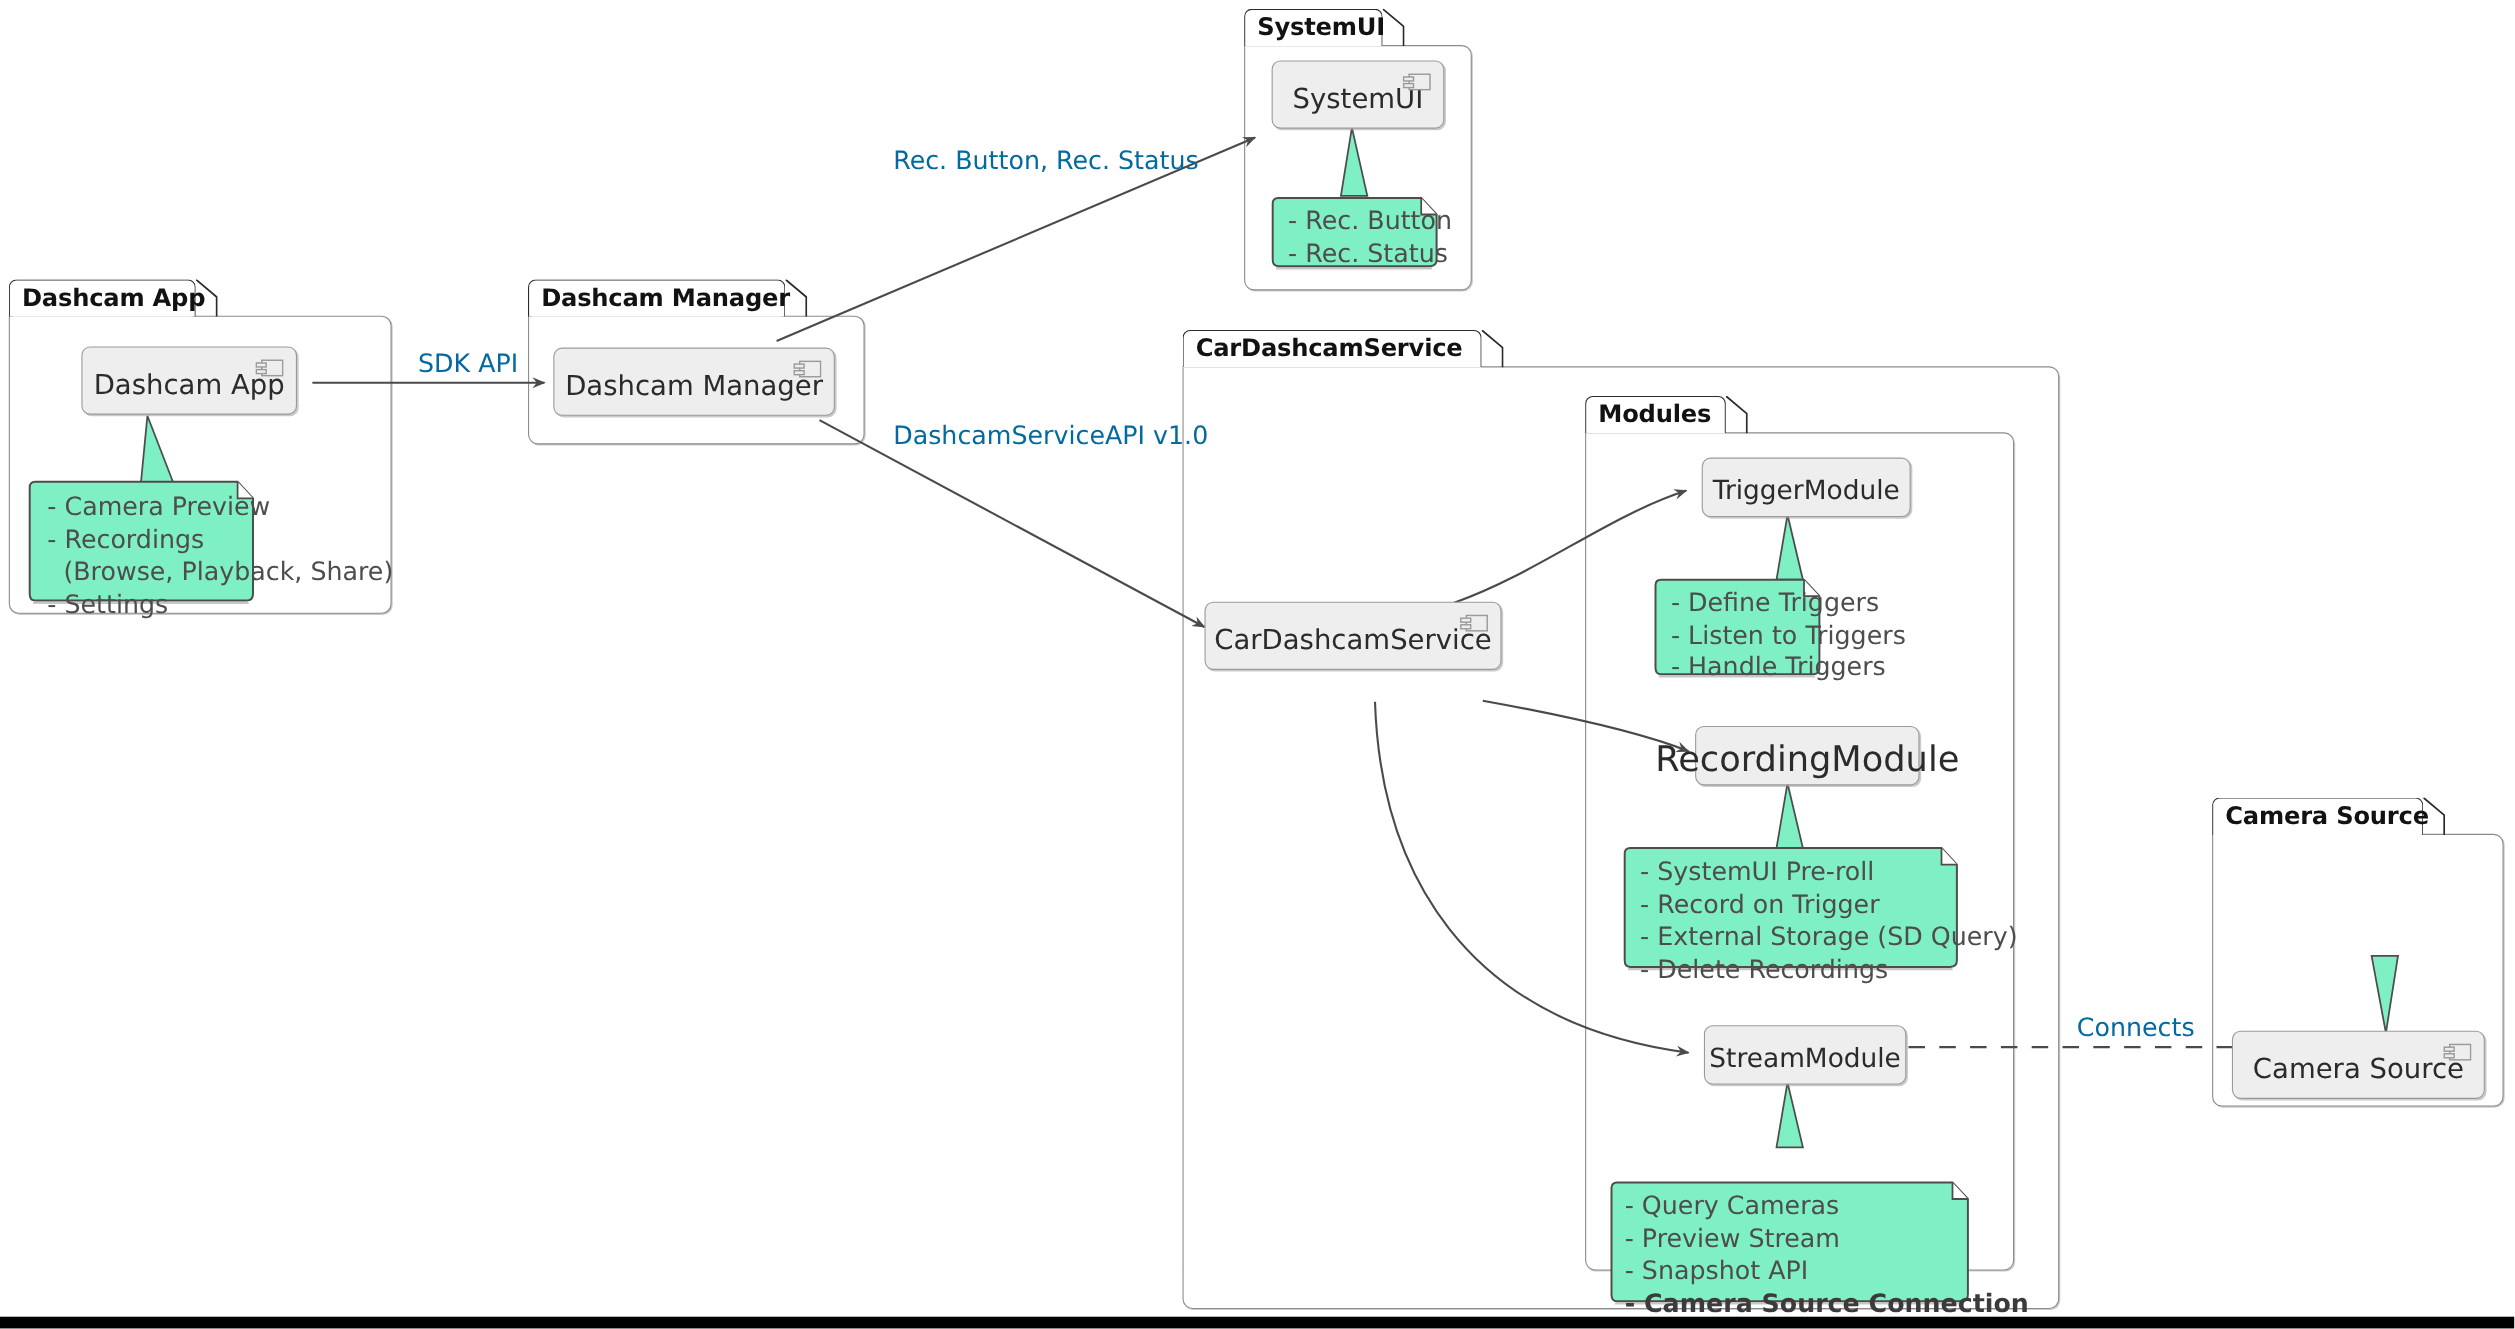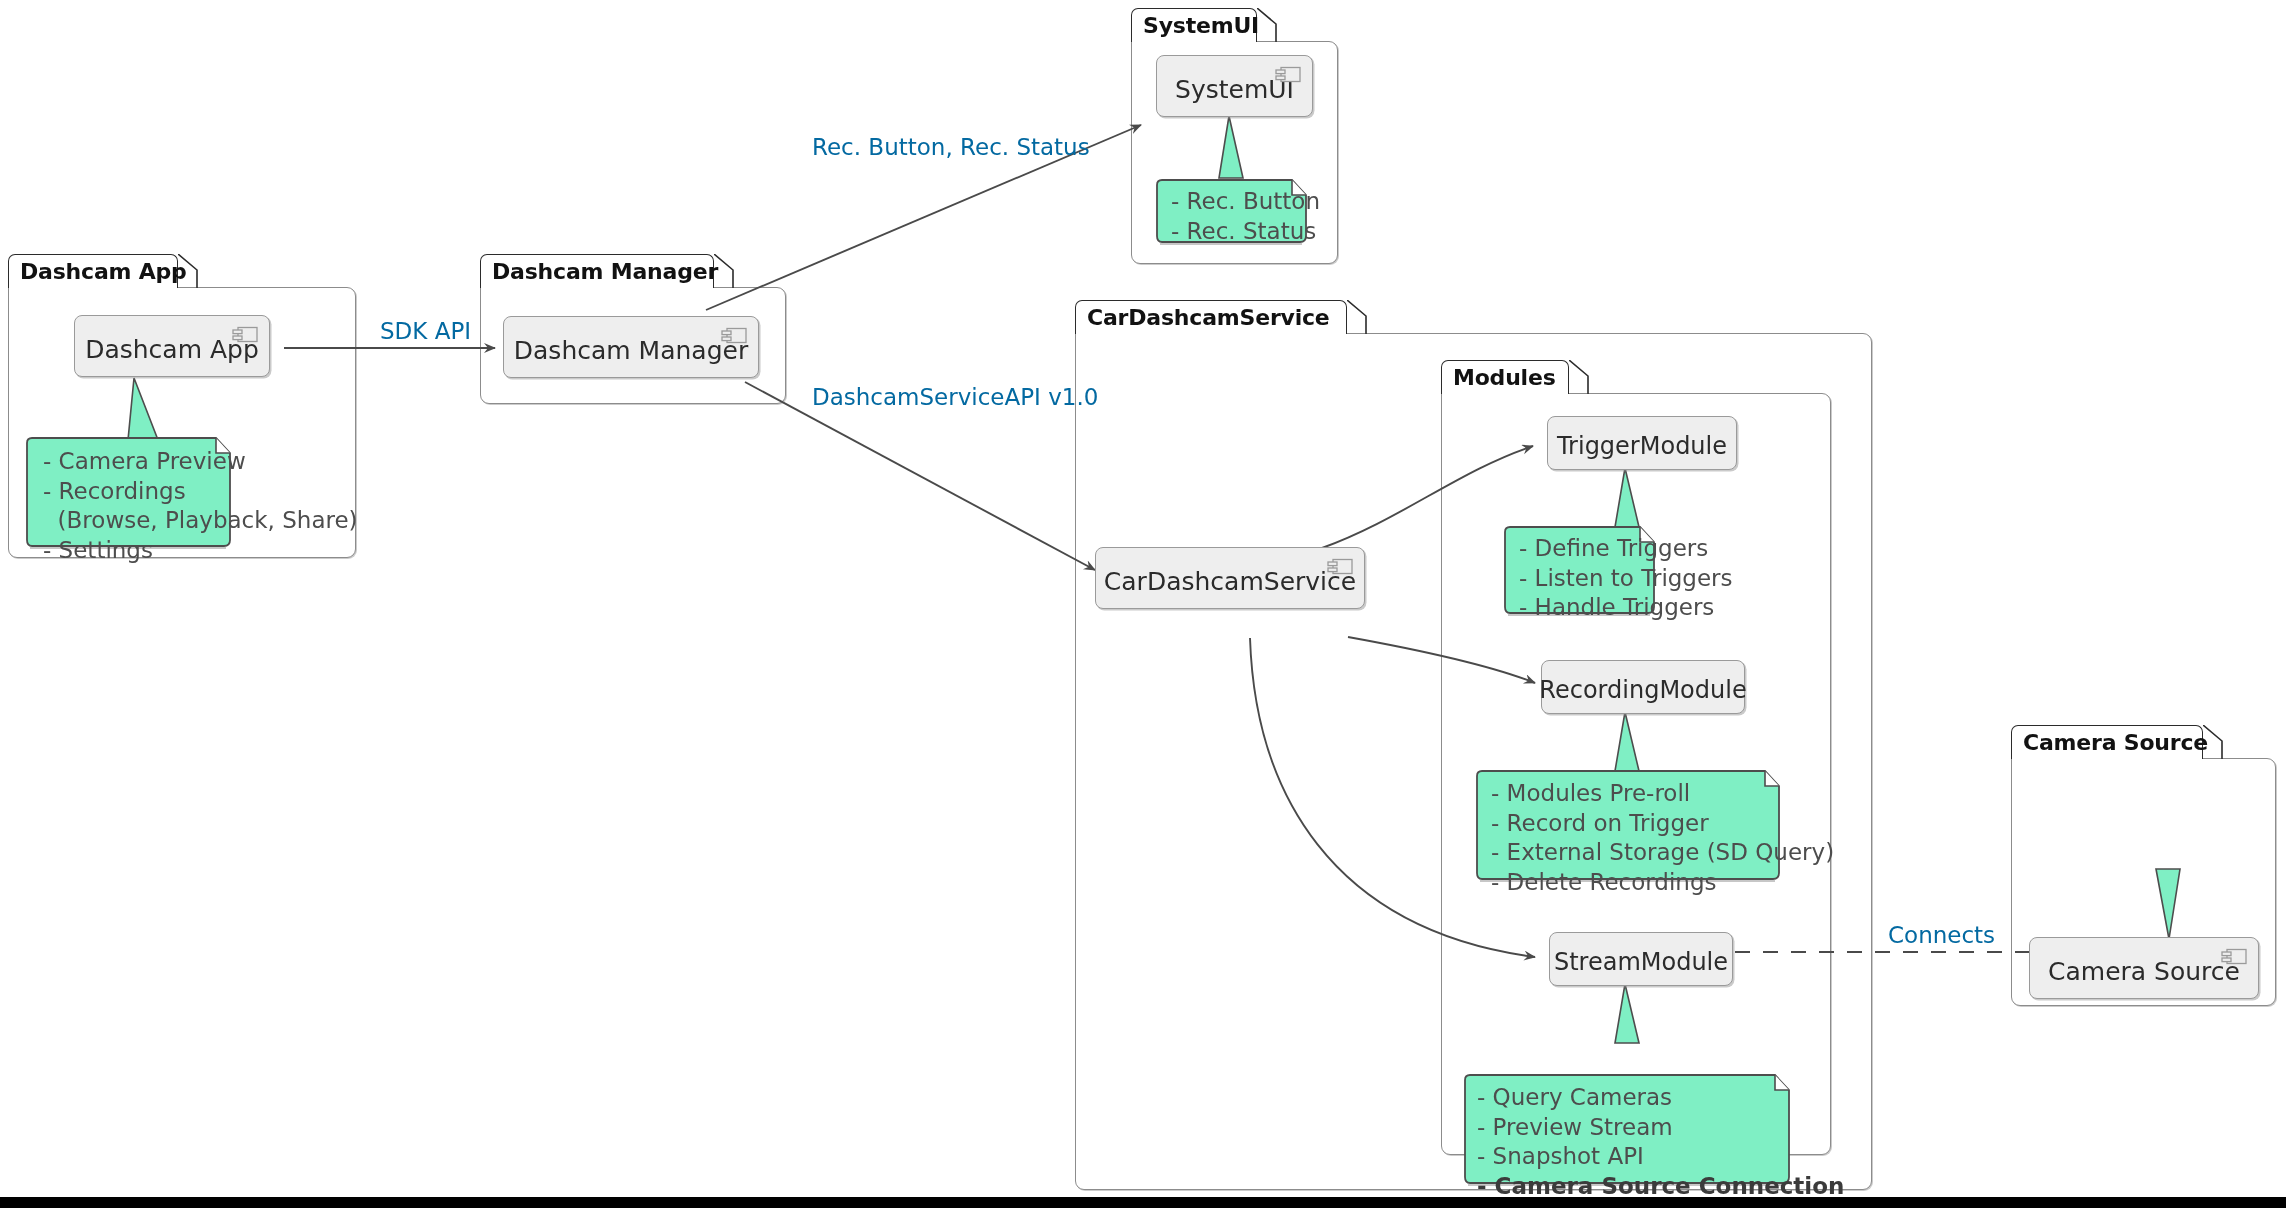--- a/index.html
+++ b/index.html
@@ -319,33 +319,33 @@
           <path d="M7,90 L149,90" stroke="#9a9a9a" stroke-width="2" opacity="0.55"></path>
         </svg>
         <div class="note-text" style="padding-top:9px; padding-left:18px;">
           <div>- Define Triggers</div>
           <div>- Listen to Triggers</div>
           <div>- Handle Triggers</div>
         </div>
       </div>
 
       <div class="comp" style="left:100px; top:300px; width:204px; height:54px;">
-        <span class="comp-label" style="font-size:24px;">RecordingModule</span>
+        <span class="comp-label" style="font-size:32px;">RecordingModule</span>
       </div>
       <svg style="position:absolute; left:174px; top:349px; width:34px; height:66px; z-index:5; overflow:visible;" viewBox="0 0 34 66">
         <path d="M10,3 L24,62 L0,62 Z" fill="#7FEFC4" stroke="#4d4d4d" stroke-width="1.6"></path>
       </svg>
       <div class="note" style="left:32px; top:409px; width:312px;">
         <svg class="note-svg" width="312" height="116" viewBox="0 0 312 116">
           <path d="M4,7 Q4,2 9,2 L292,2 L306,17 L306,104 Q306,110 300,110 L9,110 Q4,110 4,104 Z" fill="#7FEFC4" stroke="#4d4d4d" stroke-width="1.8"></path>
           <path d="M292,2 L292,17 L306,17" fill="#ffffff" stroke="#4d4d4d" stroke-width="1.6"></path>
           <path d="M7,112 L302,112" stroke="#9a9a9a" stroke-width="2" opacity="0.55"></path>
         </svg>
         <div class="note-text" style="padding-top:10px; padding-left:18px;">
-          <div>- Modules Pre-roll</div>
+          <div>- SystemUI Pre-roll</div>
           <div>- Record on Trigger</div>
           <div>- External Storage (SD Query)</div>
           <div>- Delete Recordings</div>
         </div>
       </div>
 
       <div class="comp" style="left:108px; top:572px; width:184px; height:54px;">
         <span class="comp-label" style="font-size:24px;">StreamModule</span>
       </div>
       <svg style="position:absolute; left:174px; top:621px; width:34px; height:66px; z-index:5; overflow:visible;" viewBox="0 0 34 66">

